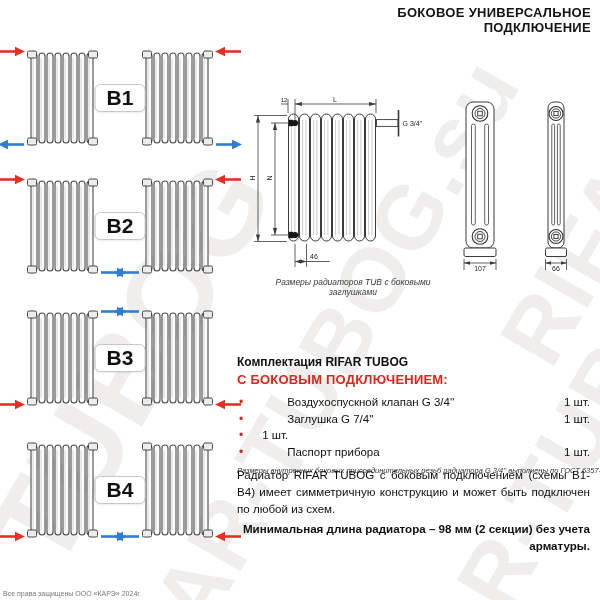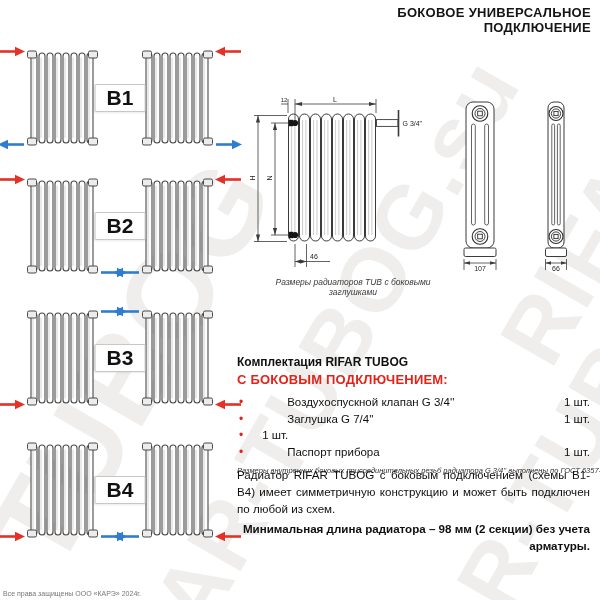--- a/index.html
+++ b/index.html
@@ -24,21 +24,21 @@
   .scheme-row:nth-child(1){top:50px}.scheme-row:nth-child(2){top:178px}
   .scheme-row:nth-child(3){top:310px}.scheme-row:nth-child(4){top:442px}
   .rad-wrap{position:absolute;top:0;width:65px;height:96px;}
   .rad-wrap.left{left:25px}.rad-wrap.right{left:140px}
   .rad-svg{display:block;width:65px;height:96px;overflow:visible;}
   .arr{position:absolute;width:27px;height:11px;line-height:0;}
   .arr svg{width:27px;height:11px;display:block;}
   .arr.tl{left:-32px;top:-4px}.arr.bl{left:-32px;bottom:-4px}
   .arr.tr{right:-32px;top:-4px}.arr.br{right:-32px;bottom:-4px}
   .scheme-label{position:absolute;left:50%;top:50%;transform:translate(-50%,-50%);
-      background:#fff;border:1.5px solid #c7c7c7;border-radius:1px;padding:1px 11px;
+      background:#fff;border:1.5px solid #c7c7c7;border-radius:6px;padding:1px 11px;
       font-size:21px;font-weight:800;color:#111;box-shadow:0 1px 2px rgba(0,0,0,.08);}
   
   .front-view{position:absolute;left:248px;top:96px;width:190px;height:180px;z-index:1;overflow:visible;}
   .side-view{position:absolute;top:99px;z-index:1;overflow:visible;}
   .sv1{left:459px;width:44px;height:172px;}
   .sv2{left:541px;width:30px;height:172px;}
   .dim{font-family:"Liberation Sans",sans-serif;font-size:7px;fill:#1d1d1d;}
   .dim.sm{font-size:6px;}
   .fv-caption{position:absolute;left:253px;top:277px;width:200px;z-index:1;text-align:center;
       font-size:8.5px;font-style:italic;color:#3a3a3a;}

